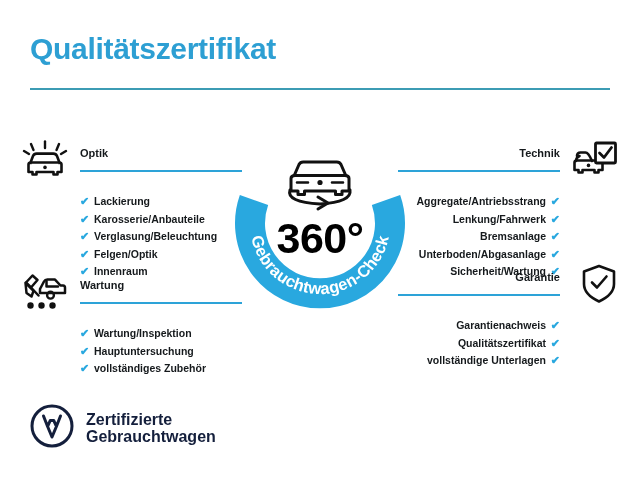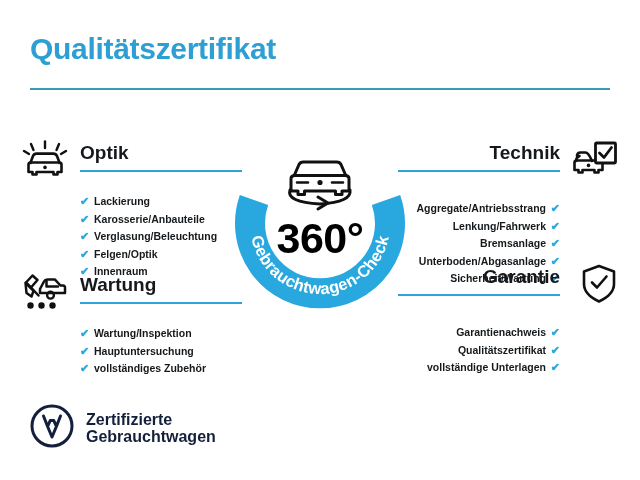--- a/index.html
+++ b/index.html
@@ -64,21 +64,21 @@
     top: -2px;
     width: 52px;
     height: 44px;
     display: flex;
     align-items: center;
   }
   .block-left .block-icon  { left: 0; justify-content: flex-start; }
   .block-right .block-icon { right: 0; justify-content: flex-end; }
 
   .block-title {
-    font-size: 19px;
+    font-size: 11px;
     font-weight: bold;
     color: #15191c;
     line-height: 26px;
     white-space: nowrap;
   }
   .block-rule {
     height: 2px;
     background: #2da3d8;
     margin-top: 4px;
   }
@@ -111,21 +111,21 @@
 
   
   #block-optik    { top: 140px; width: 220px; }
   #block-wartung  { top: 272px; width: 220px; }
   #block-technik  { top: 140px; width: 220px; }
   #block-garantie { top: 264px; width: 220px; }
 
   #block-optik   .check-list,
   #block-wartung .check-list { margin-top: 7px; margin-left: 58px; }
   #block-technik  .check-list,
-  #block-garantie .check-list { margin-top: 14px; margin-right: 58px; }
+  #block-garantie .check-list { margin-top: 7px; margin-right: 58px; }
 
   
   .badge {
     position: absolute;
     left: 228px;
     top: 128px;
     width: 184px;
     height: 184px;
   }
   .badge svg { display: block; }

